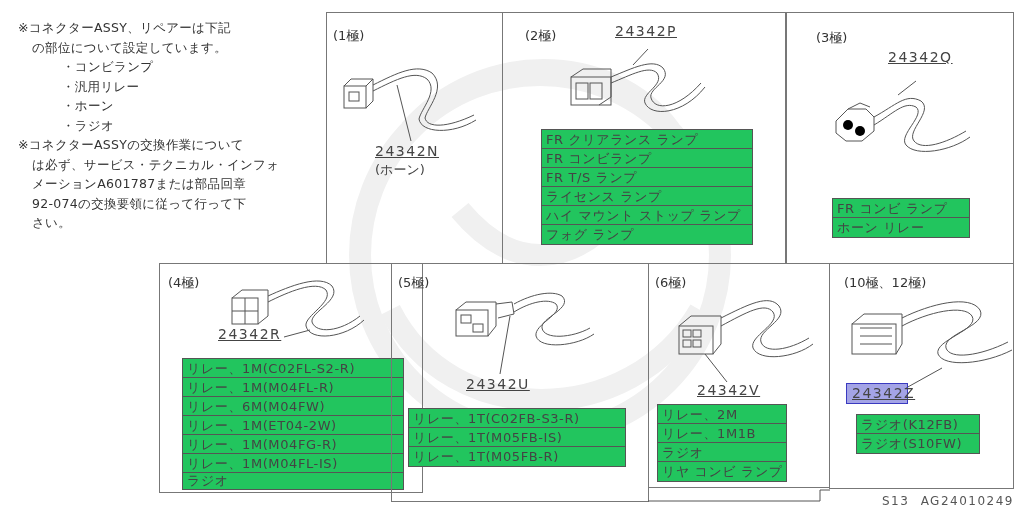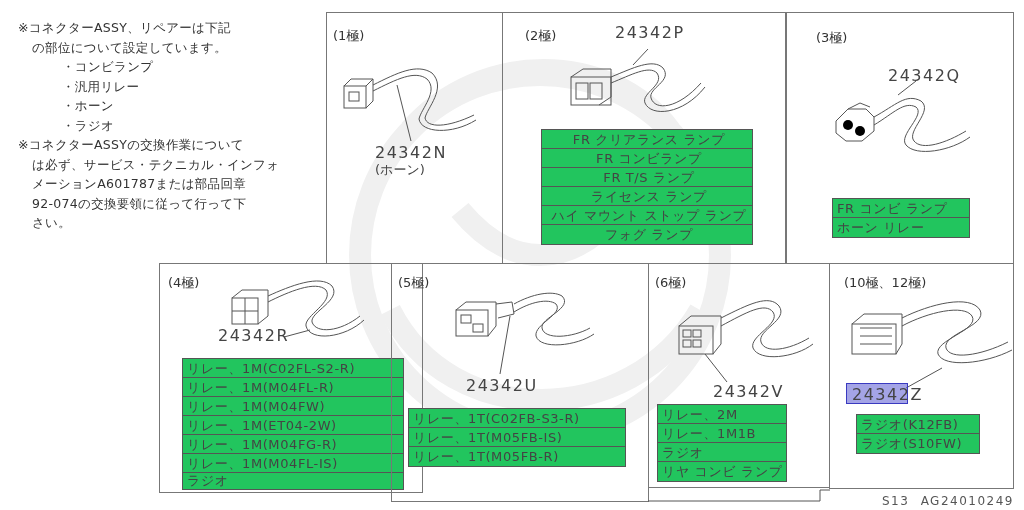--- a/index.html
+++ b/index.html
@@ -5,21 +5,21 @@
   html, body { margin:0; padding:0; background:#ffffff; }
   body { width:1024px; height:510px; position:relative; overflow:hidden;
          font-family:"DejaVu Sans", sans-serif; color:#3a3a3a; }
   .abs { position:absolute; }
   .note { left:18px; top:18px; font-size:12.5px; line-height:19.5px; color:#333; letter-spacing:0.3px; }
   .note .ln { white-space:nowrap; }
   .note .i1 { padding-left:14px; }
   .note .i2 { padding-left:44px; }
   .panel { position:absolute; border:1.5px solid #777; box-sizing:border-box; background:transparent; }
   .ptitle { position:absolute; font-size:13px; color:#333; white-space:nowrap; }
-  .pn { position:absolute; font-size:16px; color:#444; letter-spacing:1.5px; white-space:nowrap; font-family:"DejaVu Sans", sans-serif; }
+  .pn { position:absolute; font-size:14px; color:#444; letter-spacing:1.5px; white-space:nowrap; font-family:"DejaVu Sans", sans-serif;text-decoration:underline; }
   .sub { position:absolute; font-size:13px; color:#444; white-space:nowrap; }
   .tbl { position:absolute; border:1.2px solid #555; box-sizing:border-box; background:#22c55e; }
   .tbl .row { border-bottom:1.2px solid #555; height:19px; line-height:19px; padding-left:4px;
               font-size:13px; color:#444; white-space:nowrap; letter-spacing:0.6px; box-sizing:border-box; }
   .tbl .row:last-child { border-bottom:none; }
   .foot { right:10px; bottom:2px; font-size:12px; color:#555; letter-spacing:1.5px; word-spacing:6px; }
   .hl { position:absolute; background:rgba(90,90,210,0.55); border:1px solid #3a3ac0; box-sizing:border-box; }
   svg.draw { position:absolute; overflow:visible; }
   svg.draw path, svg.draw rect, svg.draw line, svg.draw polyline { fill:none; stroke:#555; stroke-width:1; }
   svg.wm { position:absolute; left:330px; top:10px; }
@@ -57,21 +57,21 @@
     <path d="M39 73 L46 66"></path>
     <rect x="22" y="79" width="10" height="9"></rect>
     <path d="M46 72 C 70 60, 90 50, 105 60 C 120 75, 100 95, 98 105 C 100 115, 120 115, 147 102"></path>
     <path d="M46 78 C 70 66, 88 57, 100 66 C 112 78, 94 96, 92 106 C 94 120, 125 122, 149 107"></path>
     <line x1="70" y1="72" x2="84" y2="128"></line>
   </svg>
   <div class="pn" style="left:48px; top:130px;">24342N</div>
   <div class="sub" style="left:48px; top:148px;">(ホーン)</div>
 </div>
 
-<div class="panel" style="left:502px; top:12px; width:285px; height:252px;text-align:center;">
+<div class="panel" style="left:502px; top:12px; width:285px; height:252px;">
   <div class="ptitle" style="left:22px; top:14px;">(2極)</div>
   <div class="pn" style="left:112px; top:10px;">24342P</div>
   <svg class="draw" style="left:0; top:0;" width="285" height="252">
     <rect x="68" y="64" width="40" height="28"></rect>
     <path d="M68 64 L80 56 L108 56 L108 84 L96 92"></path>
     <rect x="73" y="70" width="12" height="16"></rect>
     <rect x="87" y="70" width="12" height="16"></rect>
     <path d="M108 64 C 130 55, 150 45, 160 55 C 170 68, 145 75, 148 85 C 152 98, 175 96, 198 70"></path>
     <path d="M108 70 C 128 62, 146 52, 154 60 C 162 72, 138 80, 142 90 C 148 104, 180 102, 202 74"></path>
     <line x1="145" y1="36" x2="130" y2="52"></line>
@@ -81,21 +81,21 @@
     <div class="row">FR コンビランプ</div>
     <div class="row">FR T/S ランプ</div>
     <div class="row">ライセンス ランプ</div>
     <div class="row">ハイ マウント ストップ ランプ</div>
     <div class="row">フォグ ランプ</div>
   </div>
 </div>
 
 <div class="panel" style="left:785px; top:12px; width:229px; height:252px;">
   <div class="ptitle" style="left:30px; top:16px;">(3極)</div>
-  <div class="pn" style="left:102px; top:36px;margin-top:17px;">24342Q</div>
+  <div class="pn" style="left:102px; top:36px;">24342Q</div>
   <svg class="draw" style="left:0; top:0;" width="229" height="252">
     <path d="M50 108 L62 96 L80 96 L88 104 L88 118 L76 128 L60 128 L50 120 Z"></path>
     <path d="M62 96 L74 90 L84 94"></path>
     <circle cx="62" cy="112" r="5"></circle>
     <circle cx="74" cy="118" r="5"></circle>
     <path d="M88 104 C 110 92, 120 80, 135 88 C 148 98, 120 118, 128 128 C 136 138, 160 130, 180 118"></path>
     <path d="M88 112 C 108 100, 118 88, 130 94 C 140 102, 112 122, 120 132 C 130 144, 165 138, 184 124"></path>
     <line x1="130" y1="68" x2="112" y2="82"></line>
   </svg>
   <div class="tbl" style="left:46px; top:185px; width:138px;">
@@ -112,21 +112,21 @@
     <line x1="85" y1="34" x2="85" y2="60"></line>
     <line x1="72" y1="47" x2="98" y2="47"></line>
     <path d="M108 32 C 130 22, 160 10, 172 22 C 182 36, 150 48, 152 58 C 156 70, 180 68, 200 52"></path>
     <path d="M108 38 C 128 28, 156 16, 166 26 C 174 38, 144 52, 146 62 C 150 78, 185 74, 204 56"></path>
     <line x1="124" y1="73" x2="150" y2="66"></line>
   </svg>
   <div class="pn" style="left:58px; top:62px;">24342R</div>
   <div class="tbl" style="left:22px; top:94px; width:222px;">
     <div class="row">リレー、1M(C02FL-S2-R)</div>
     <div class="row">リレー、1M(M04FL-R)</div>
-    <div class="row">リレー、1M(M04FW)</div>
+    <div class="row">リレー、6M(M04FW)</div>
     <div class="row">リレー、1M(ET04-2W)</div>
     <div class="row">リレー、1M(M04FG-R)</div>
     <div class="row">リレー、1M(M04FL-IS)</div>
     <div class="row" style="height:16px; line-height:16px;">ラジオ</div>
   </div>
 </div>
 
 <div class="panel" style="left:391px; top:263px; width:258px; height:239px;">
   <div class="ptitle" style="left:6px; top:10px;">(5極)</div>
   <svg class="draw" style="left:0; top:0;" width="258" height="239">
@@ -153,21 +153,21 @@
     <rect x="30" y="62" width="34" height="28"></rect>
     <path d="M30 62 L42 52 L72 52 L72 80 L64 90"></path>
     <rect x="34" y="66" width="8" height="7"></rect>
     <rect x="44" y="66" width="8" height="7"></rect>
     <rect x="34" y="76" width="8" height="7"></rect>
     <rect x="44" y="76" width="8" height="7"></rect>
     <path d="M72 54 C 100 40, 120 30, 130 42 C 140 56, 108 66, 112 78 C 116 90, 140 86, 160 74"></path>
     <path d="M72 62 C 98 48, 116 38, 124 48 C 132 60, 100 72, 104 84 C 110 98, 146 94, 164 80"></path>
     <line x1="56" y1="90" x2="78" y2="118"></line>
   </svg>
-  <div class="pn" style="left:48px; top:118px;margin-left:16px;">24342V</div>
+  <div class="pn" style="left:48px; top:118px;">24342V</div>
   <div class="tbl" style="left:8px; top:140px; width:130px;">
     <div class="row">リレー、2M</div>
     <div class="row">リレー、1M1B</div>
     <div class="row">ラジオ</div>
     <div class="row">リヤ コンビ ランプ</div>
   </div>
 </div>
 
 <svg class="draw" style="left:648px; top:488px;" width="190" height="16">
   <polyline points="0,13 172,13 172,2 182,2"></polyline>

